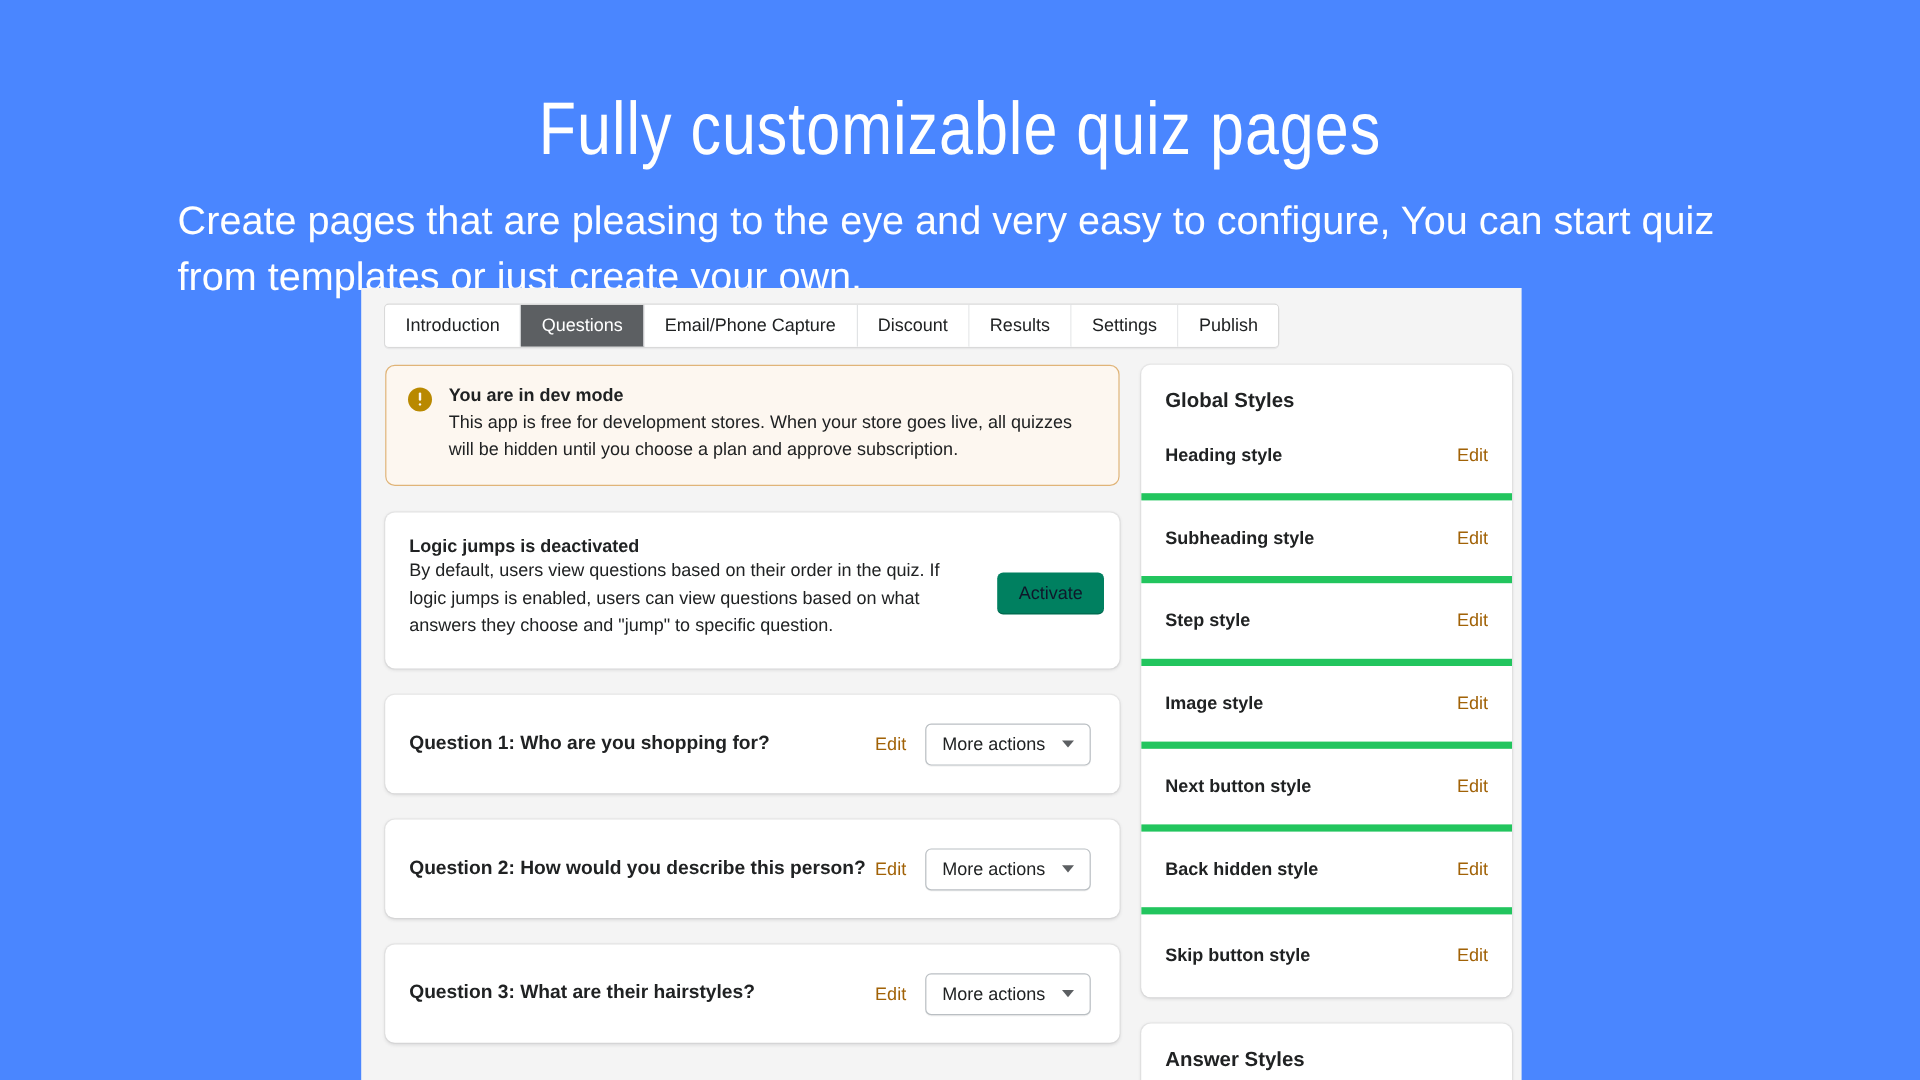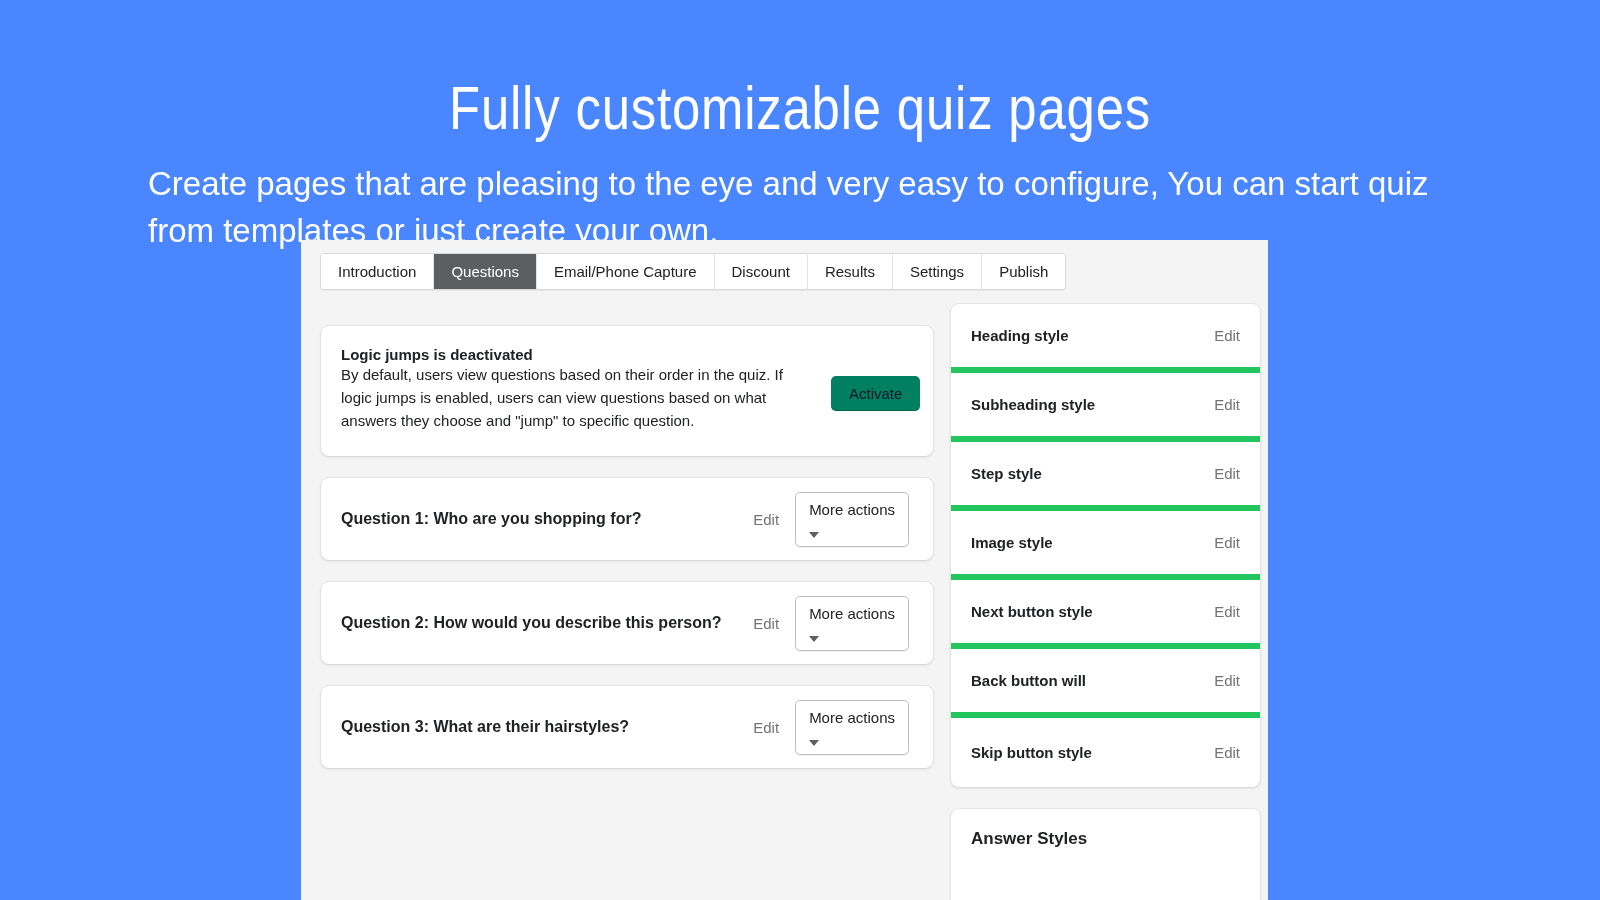--- a/index.html
+++ b/index.html
@@ -192,39 +192,38 @@
   }
   .q-title {
     font-size: 16px;
     font-weight: 700;
     color: #202223;
     flex: 1;
     white-space: nowrap;
   }
   .link {
     font-size: 15px;
-    color: #737373;
+    color: #a16207;
     cursor: pointer;
     margin-right: 16px;
   }
   .btn-secondary {
     background: #ffffff;
     border: 1px solid #BABFC3;
     border-radius: 5px;
     font-size: 15px;
     font-family: inherit;
     color: #202223;
     padding: 8px 13px;
     display: flex;
-    align-items: flex-start;
+    align-items: center;
     gap: 14px;
     cursor: pointer;
     box-shadow: 0 1px 0 rgba(0,0,0,0.05);
     white-space: nowrap;
-    flex-direction: column;
   }
   .caret {
     width: 0; height: 0;
     border-left: 5px solid transparent;
     border-right: 5px solid transparent;
     border-top: 6px solid #5C5F62;
   }
 
   
   .side-card { padding: 0; overflow: hidden; }
@@ -267,20 +266,27 @@
     <div class="tab">Discount</div>
     <div class="tab">Results</div>
     <div class="tab">Settings</div>
     <div class="tab">Publish</div>
   </div>
 
   <div class="app-body">
 
     <div class="col-main">
 
+      <div class="banner">
+        <span class="banner-icon"></span>
+        <div>
+          <div class="banner-title">You are in dev mode</div>
+          <div class="banner-text">This app is free for development stores. When your store goes live, all quizzes will be hidden until you choose a plan and approve subscription.</div>
+        </div>
+      </div>
 
       <div class="card logic-card">
         <div>
           <div class="logic-title">Logic jumps is deactivated</div>
           <div class="logic-text">By default, users view questions based on their order in the quiz. If logic jumps is enabled, users can view questions based on what answers they choose and "jump" to specific question.</div>
         </div>
         <button class="btn-primary">Activate</button>
       </div>
 
       <div class="card q-card">
@@ -308,20 +314,21 @@
           <span>More actions</span>
           <span class="caret"></span>
         </button>
       </div>
 
     </div>
 
     <div class="col-side">
 
       <div class="card side-card">
+        <div class="side-head">Global Styles</div>
 
         <div class="side-row">
           <span class="side-row-label">Heading style</span>
           <span class="link" style="margin-right:0">Edit</span>
         </div>
         <div class="side-row">
           <span class="side-row-label">Subheading style</span>
           <span class="link" style="margin-right:0">Edit</span>
         </div>
         <div class="side-row">
@@ -330,21 +337,21 @@
         </div>
         <div class="side-row">
           <span class="side-row-label">Image style</span>
           <span class="link" style="margin-right:0">Edit</span>
         </div>
         <div class="side-row">
           <span class="side-row-label">Next button style</span>
           <span class="link" style="margin-right:0">Edit</span>
         </div>
         <div class="side-row">
-          <span class="side-row-label">Back button will</span>
+          <span class="side-row-label">Back hidden style</span>
           <span class="link" style="margin-right:0">Edit</span>
         </div>
         <div class="side-row">
           <span class="side-row-label">Skip button style</span>
           <span class="link" style="margin-right:0">Edit</span>
         </div>
       </div>
 
       <div class="card side-card side-card-2">
         <div class="side-head">Answer Styles</div>

